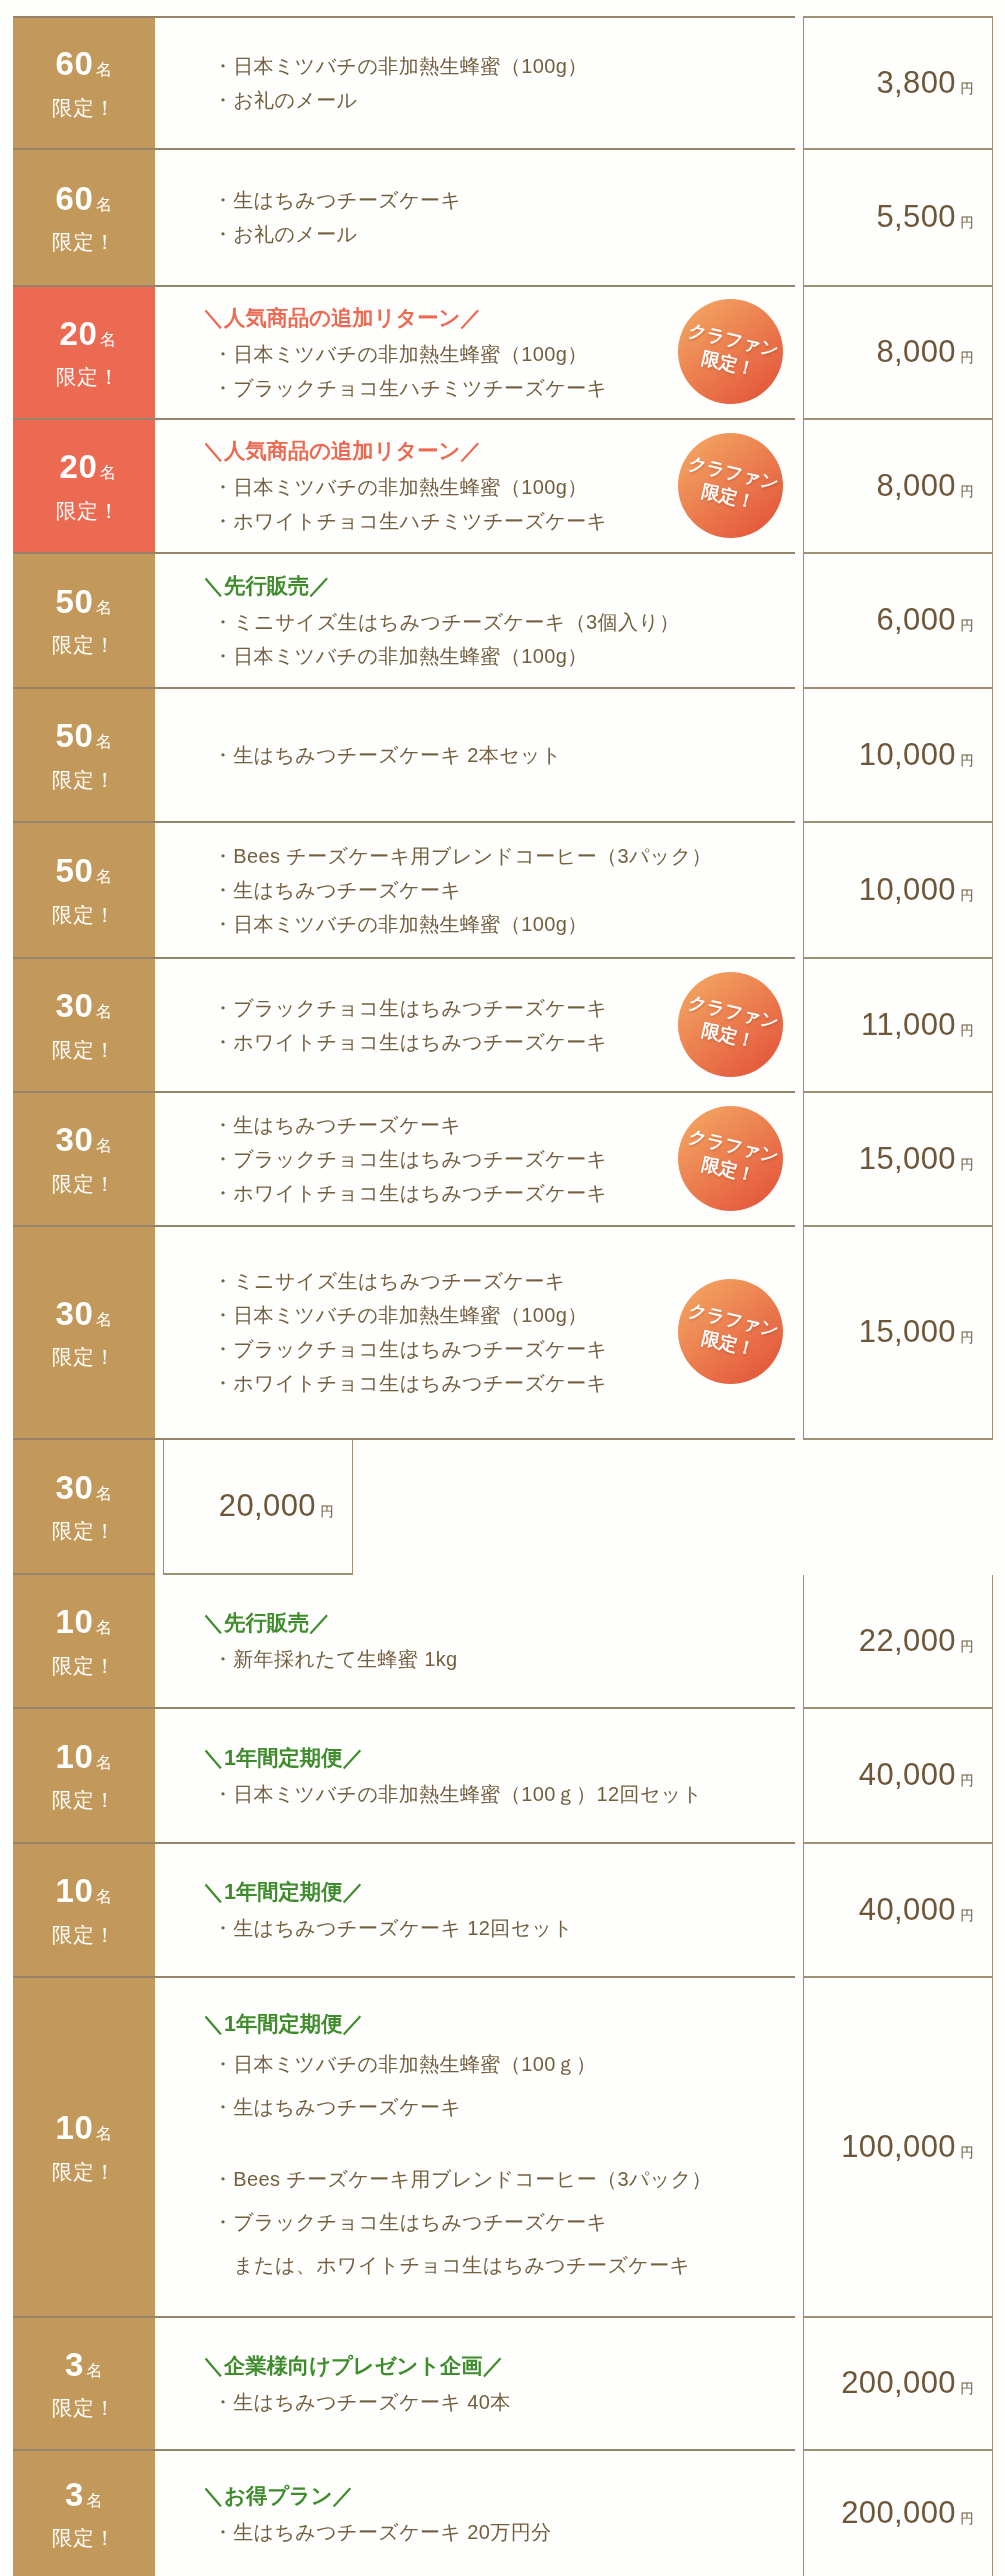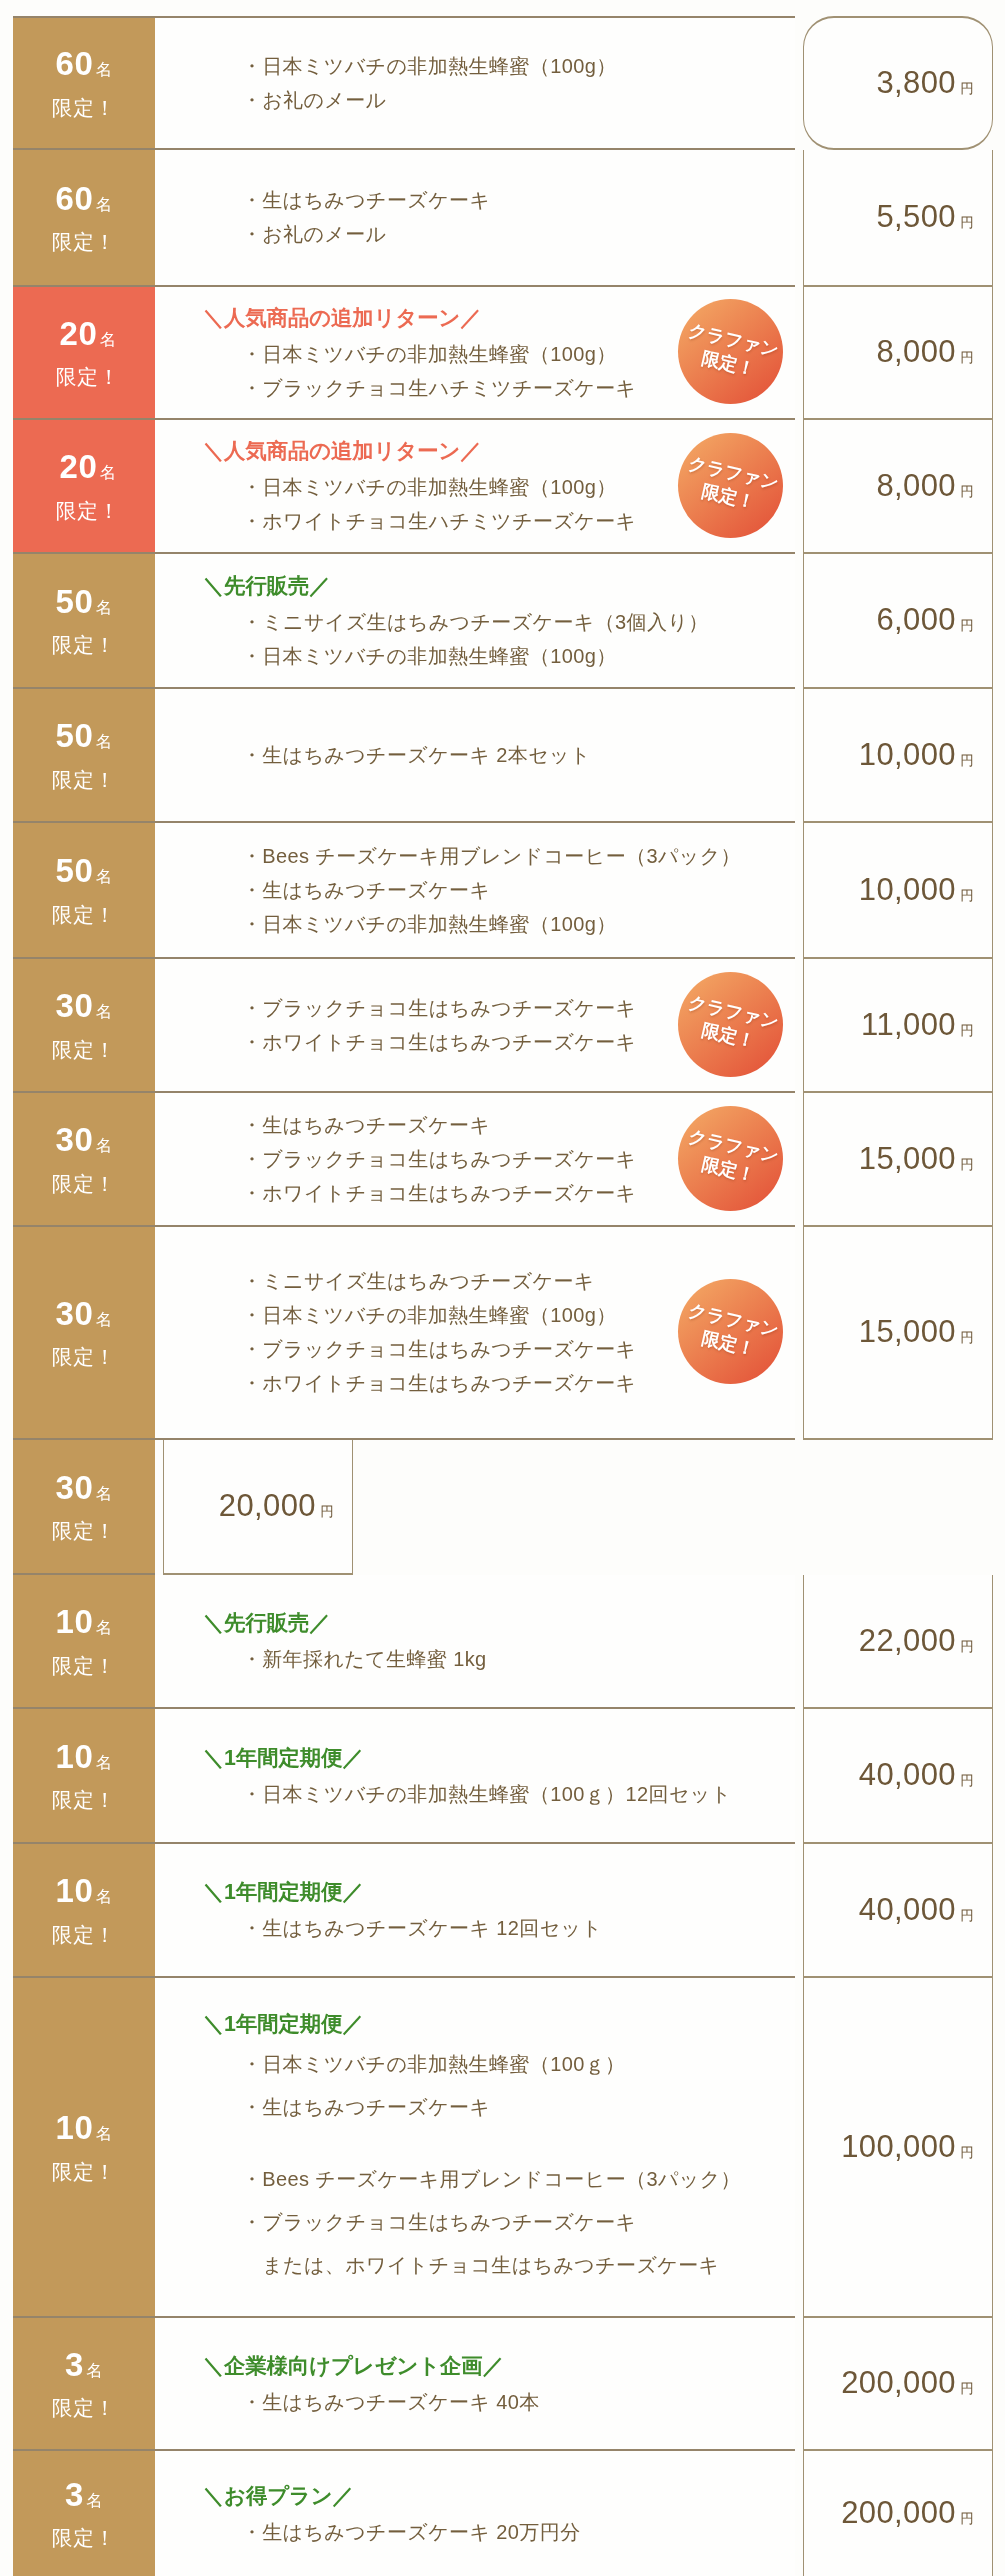--- a/index.html
+++ b/index.html
@@ -45,21 +45,21 @@
   }
   .row.first .cell-limit,.row.first .cell-desc{border-top:2.1px solid var(--divider);}
   .desc-header{
     font-size:21.3px;font-weight:bold;line-height:37px;
     margin-left:-10px;
     color:var(--green);
   }
   .desc-header.red{color:var(--red);}
   .desc-item{
     font-size:20px;color:var(--text-brown);line-height:34px;
-    letter-spacing:0.4px;white-space:pre;margin-left:29px;
+    letter-spacing:0.4px;white-space:pre;
   }
   .row.spacious .desc-item{line-height:43px;}
   .desc-item:empty{min-height:28.5px;}
   .cf-badge{
     position:absolute;right:11.4px;top:50%;
     width:105px;height:105px;margin-top:-53px;
     border-radius:50%;
     background:linear-gradient(140deg,var(--badge-grad-start) 0%,var(--badge-grad-end) 90%);
     display:flex;flex-direction:column;justify-content:center;align-items:center;
     color:#fff;
@@ -72,21 +72,21 @@
   .gap-col{width:8.5px;flex:0 0 8.5px;background:transparent;}
   .cell-price{
     width:190px;flex:0 0 190px;
     background:var(--cell-bg);
     display:flex;align-items:center;justify-content:flex-end;
     padding-right:18.5px;
     border-left:1.4px solid var(--divider-light);
     border-right:1.4px solid var(--divider-light);
     border-bottom:2.1px solid var(--divider-light);
   }
-  .row.first .cell-price{border-top:2.1px solid var(--divider-light);border-radius:31px;}
+  .row.first .cell-price{border-top:2.1px solid var(--divider-light);}
   .row.last .cell-limit,.row.last .cell-desc,.row.last .cell-price{border-bottom:none;}
   .price-wrap{display:flex;align-items:baseline;color:var(--price-brown);}
   .price-num{font-size:31px;letter-spacing:0.4px;}
   .price-unit{font-size:13.5px;margin-left:4.3px;}
 </style>
 </head>
 <body>
 
 <main class="table" id="rewards-table">
     <div class="row variant-gold first" style="height: 134px;">

